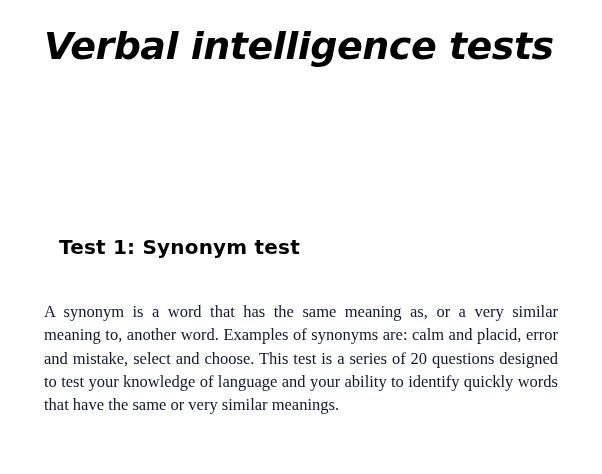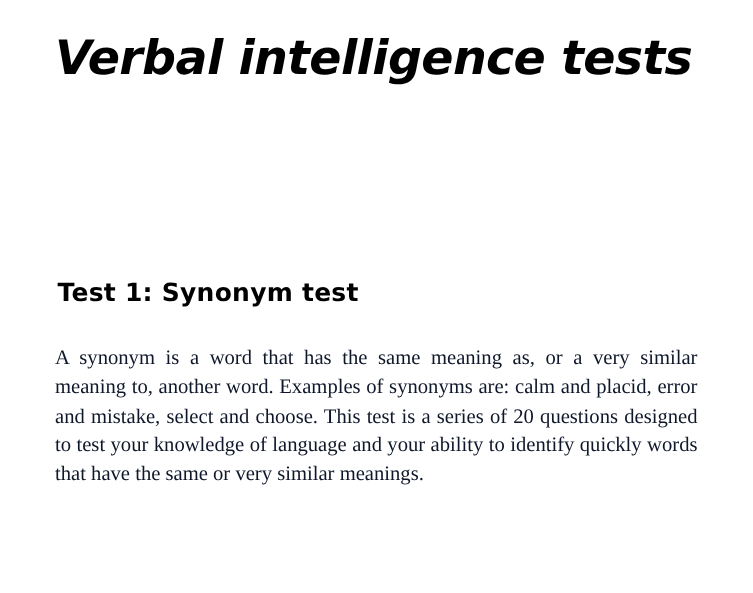--- a/index.html
+++ b/index.html
@@ -32,21 +32,21 @@
     margin: 0;
     padding-top: 26px;
     white-space: nowrap;
   }
   .section-heading {
     font-family: "DejaVu Sans", sans-serif;
     font-weight: bold;
     font-size: 20px;
     letter-spacing: 0.2px;
     color: #000000;
-    margin: 2px;
+    margin: 15px;
     padding-top: 152px;
   }
   .body-block {
     padding-top: 26px;
   }
   p.body-text {
     margin: 0;
     font-size: 16.5px;
     line-height: 1.42;
     text-align: justify;

